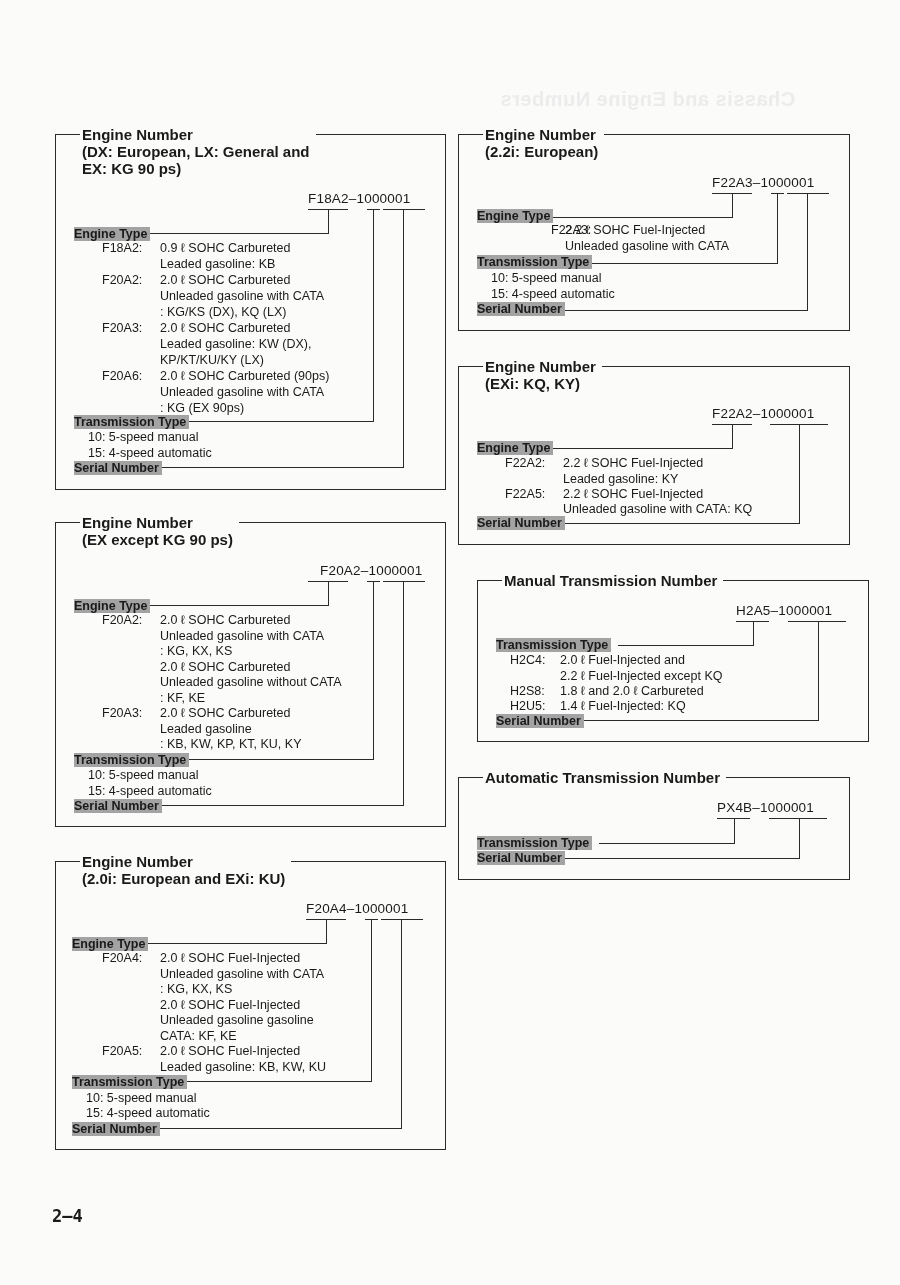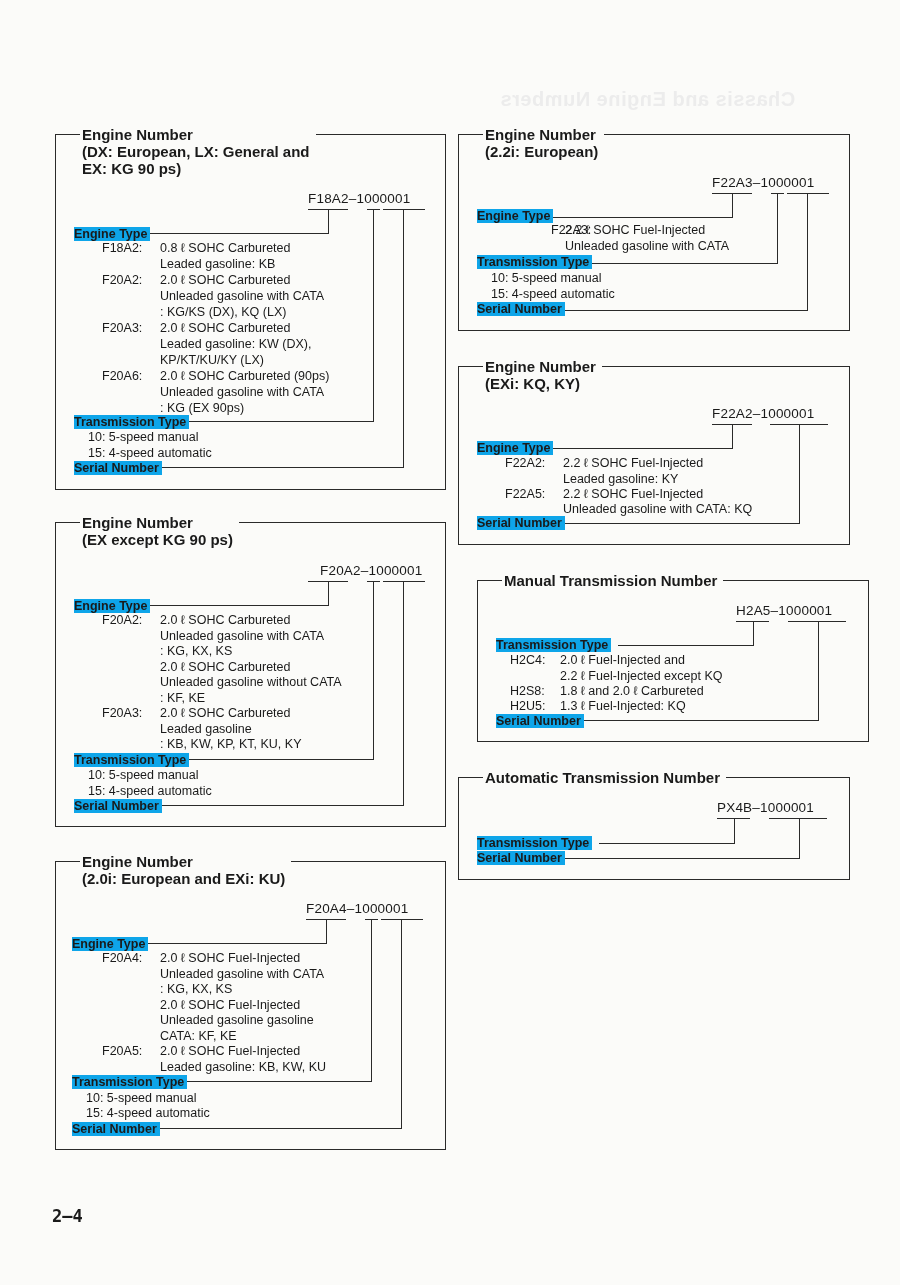--- a/index.html
+++ b/index.html
@@ -27,21 +27,21 @@
   .box-title .t2 { display: block; }
   .code {
     position: absolute; font-size: 13.5px; letter-spacing: 0.2px;
     white-space: nowrap;
   }
   .ul { position: absolute; height: 0; border-top: 1.2px solid #2a2a2a; }
   .vl { position: absolute; width: 0; border-left: 1.2px solid #2a2a2a; }
   .hl { position: absolute; height: 0; border-top: 1.2px solid #2a2a2a; }
   .lbl {
     position: absolute; font-weight: bold; font-size: 12.5px;
-    white-space: nowrap; background: #0ea5e9; padding-right: 3px;
+    white-space: nowrap; background: #a3a3a3; padding-right: 3px;
   }
   .ln {
     position: absolute; font-size: 12.5px; white-space: nowrap;
   }
   .pagenum {
     position: absolute; left: 52px; top: 1206px;
     font-family: "DejaVu Sans Mono", monospace; font-weight: bold; font-size: 17px;
   }
 </style>
 </head>
@@ -63,21 +63,21 @@
   <div class="ul" style="left:327px; top:74px; width:42px;"></div>
   <div class="vl" style="left:272px; top:74px; height:24px;"></div>
   <div class="hl" style="left:80px; top:98px; width:193px;"></div>
   <div class="vl" style="left:317px; top:74px; height:212px;"></div>
   <div class="hl" style="left:130px; top:286px; width:188px;"></div>
   <div class="vl" style="left:347px; top:74px; height:258px;"></div>
   <div class="hl" style="left:100px; top:332px; width:248px;"></div>
 
   <div class="lbl" style="left:18px; top:92px;">Engine Type</div>
   <div class="ln" style="left:46px; top:106px;">F18A2:</div>
-  <div class="ln" style="left:104px; top:106px;">0.8 ℓ SOHC Carbureted</div>
+  <div class="ln" style="left:104px; top:106px;">0.9 ℓ SOHC Carbureted</div>
   <div class="ln" style="left:104px; top:122px;">Leaded gasoline: KB</div>
   <div class="ln" style="left:46px; top:138px;">F20A2:</div>
   <div class="ln" style="left:104px; top:138px;">2.0 ℓ SOHC Carbureted</div>
   <div class="ln" style="left:104px; top:154px;">Unleaded gasoline with CATA</div>
   <div class="ln" style="left:104px; top:170px;">: KG/KS (DX), KQ (LX)</div>
   <div class="ln" style="left:46px; top:186px;">F20A3:</div>
   <div class="ln" style="left:104px; top:186px;">2.0 ℓ SOHC Carbureted</div>
   <div class="ln" style="left:104px; top:202px;">Leaded gasoline: KW (DX),</div>
   <div class="ln" style="left:104px; top:218px;">KP/KT/KU/KY (LX)</div>
   <div class="ln" style="left:46px; top:234px;">F20A6:</div>
@@ -228,21 +228,21 @@
   <div class="vl" style="left:340px; top:40px; height:99px;"></div>
   <div class="hl" style="left:100px; top:139px; width:241px;"></div>
 
   <div class="lbl" style="left:18px; top:57px;">Transmission Type</div>
   <div class="ln" style="left:32px; top:72px;">H2C4:</div>
   <div class="ln" style="left:82px; top:72px;">2.0 ℓ Fuel-Injected and</div>
   <div class="ln" style="left:82px; top:88px;">2.2 ℓ Fuel-Injected except KQ</div>
   <div class="ln" style="left:32px; top:103px;">H2S8:</div>
   <div class="ln" style="left:82px; top:103px;">1.8 ℓ and 2.0 ℓ Carbureted</div>
   <div class="ln" style="left:32px; top:118px;">H2U5:</div>
-  <div class="ln" style="left:82px; top:118px;">1.3 ℓ Fuel-Injected: KQ</div>
+  <div class="ln" style="left:82px; top:118px;">1.4 ℓ Fuel-Injected: KQ</div>
   <div class="lbl" style="left:18px; top:133px;">Serial Number</div>
 </div>
 
 <div class="box" style="left:458px; top:777px; width:390px; height:101px;text-align:center;">
   <div class="box-title">
     <span class="t2">Automatic Transmission Number</span>
   </div>
   <div class="code" style="left:258px; top:22px;">
     <span>PX4B</span><span>–</span><span>1000001</span>
   </div>

